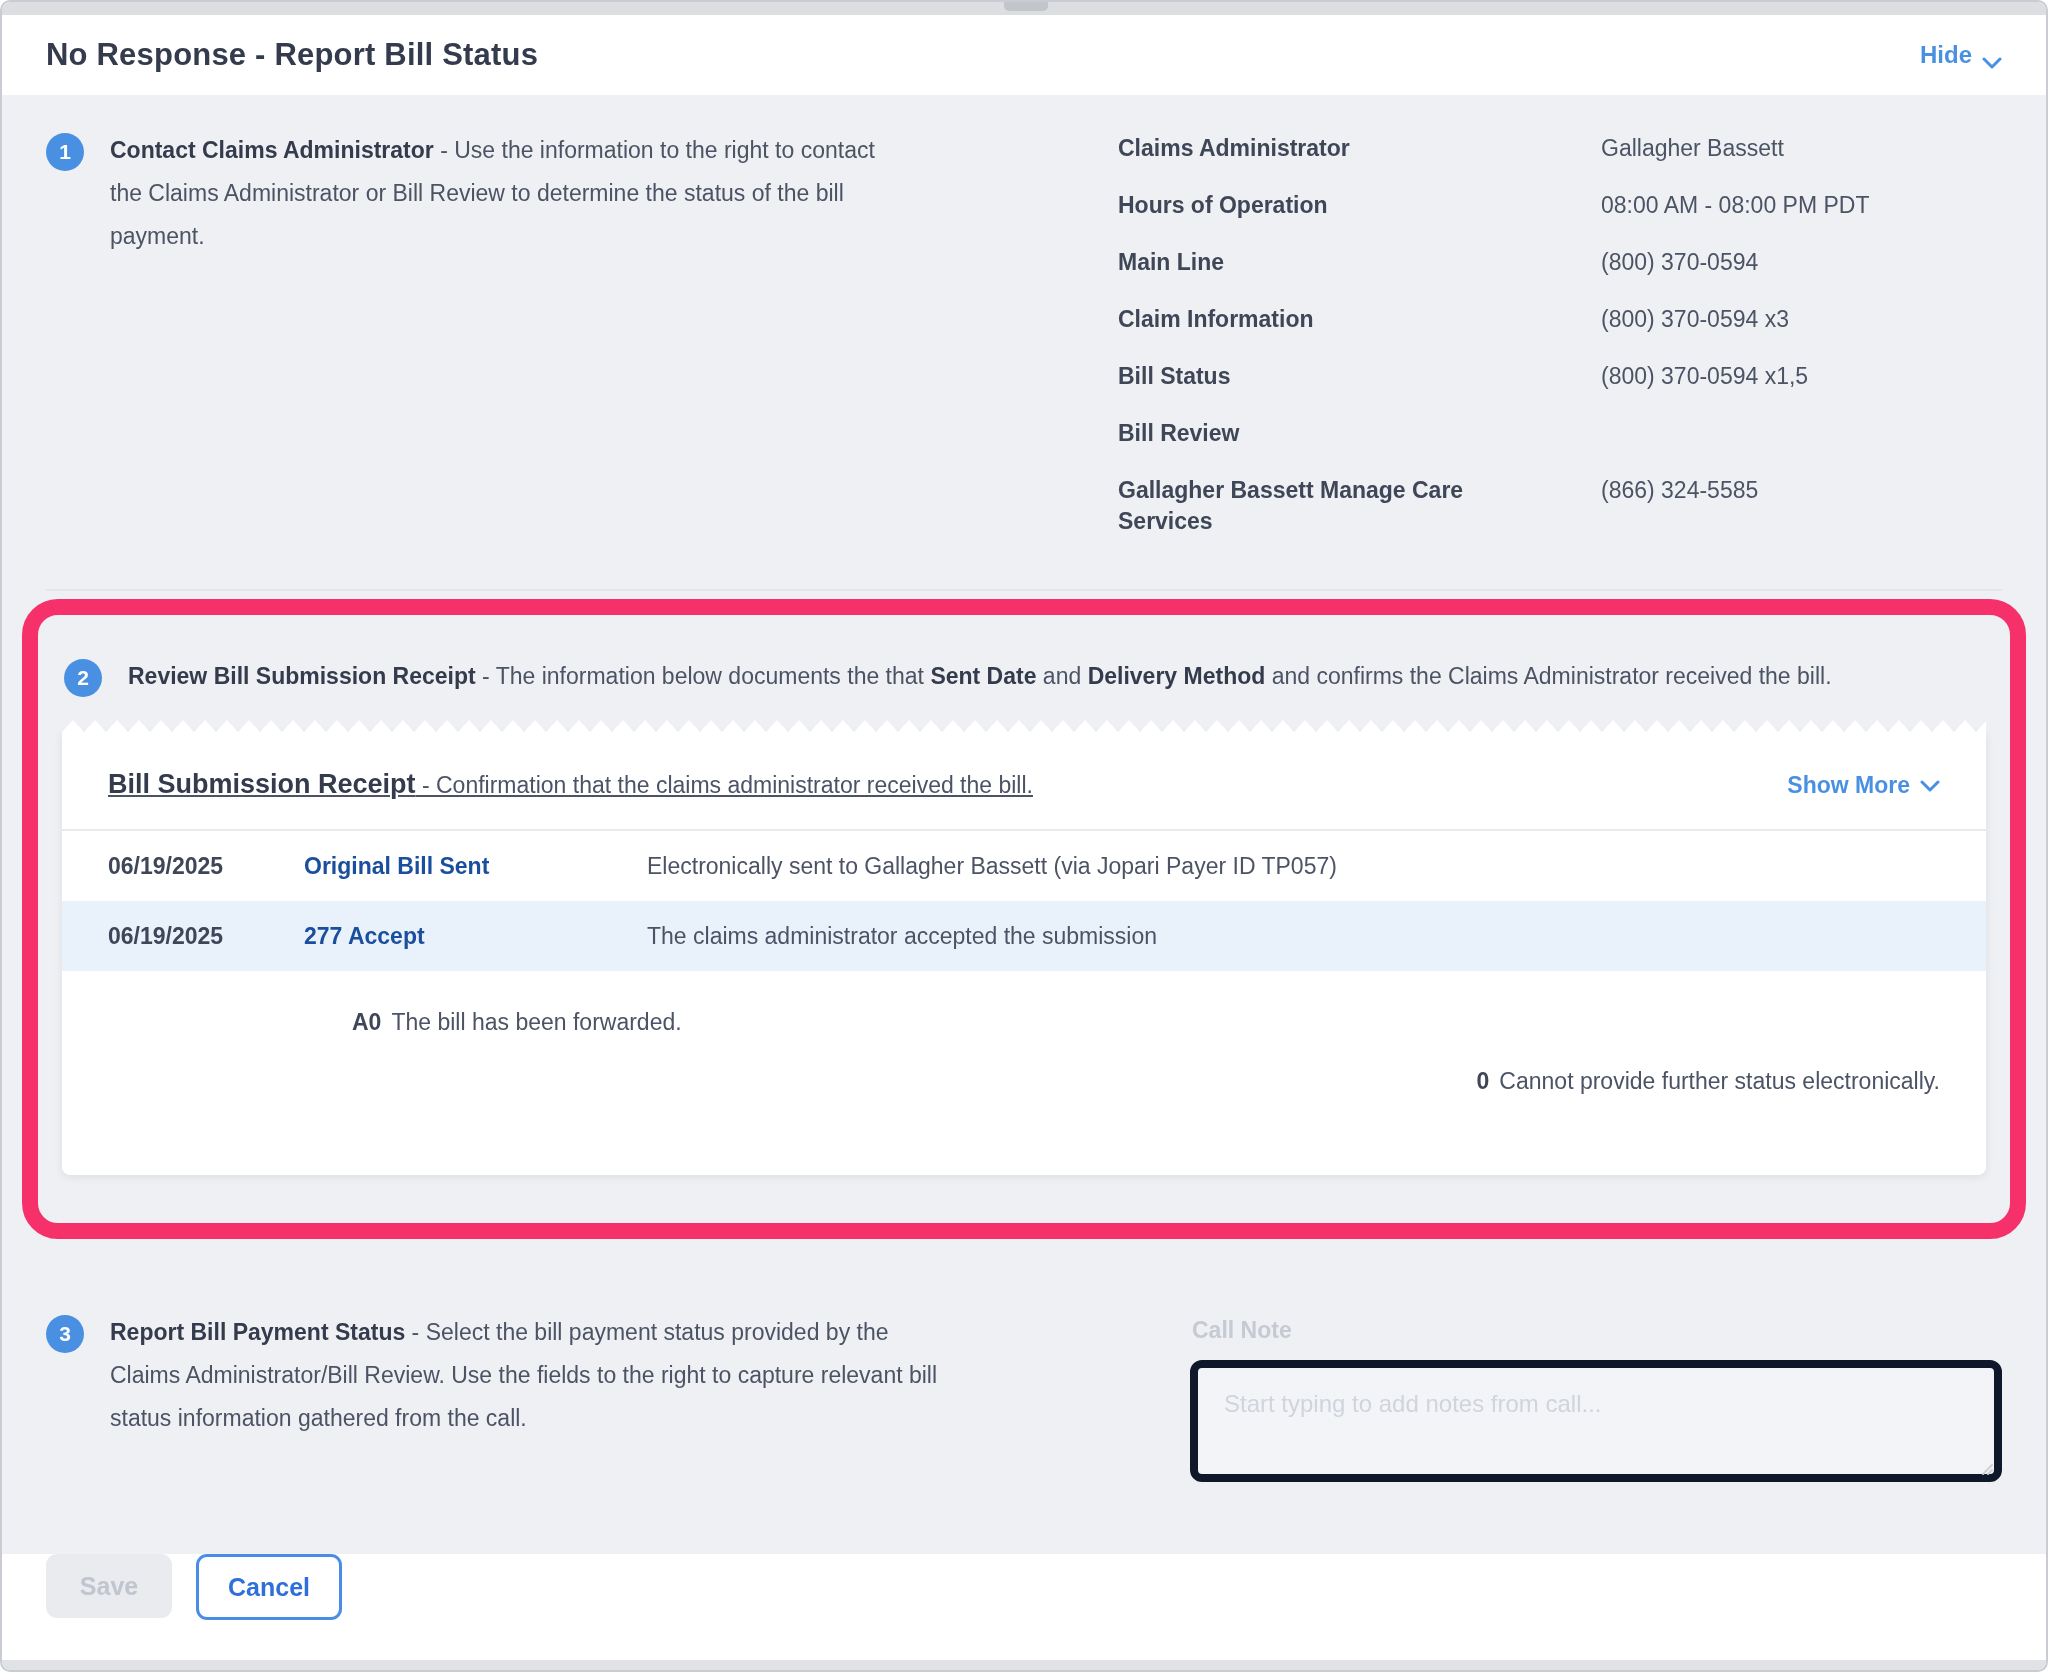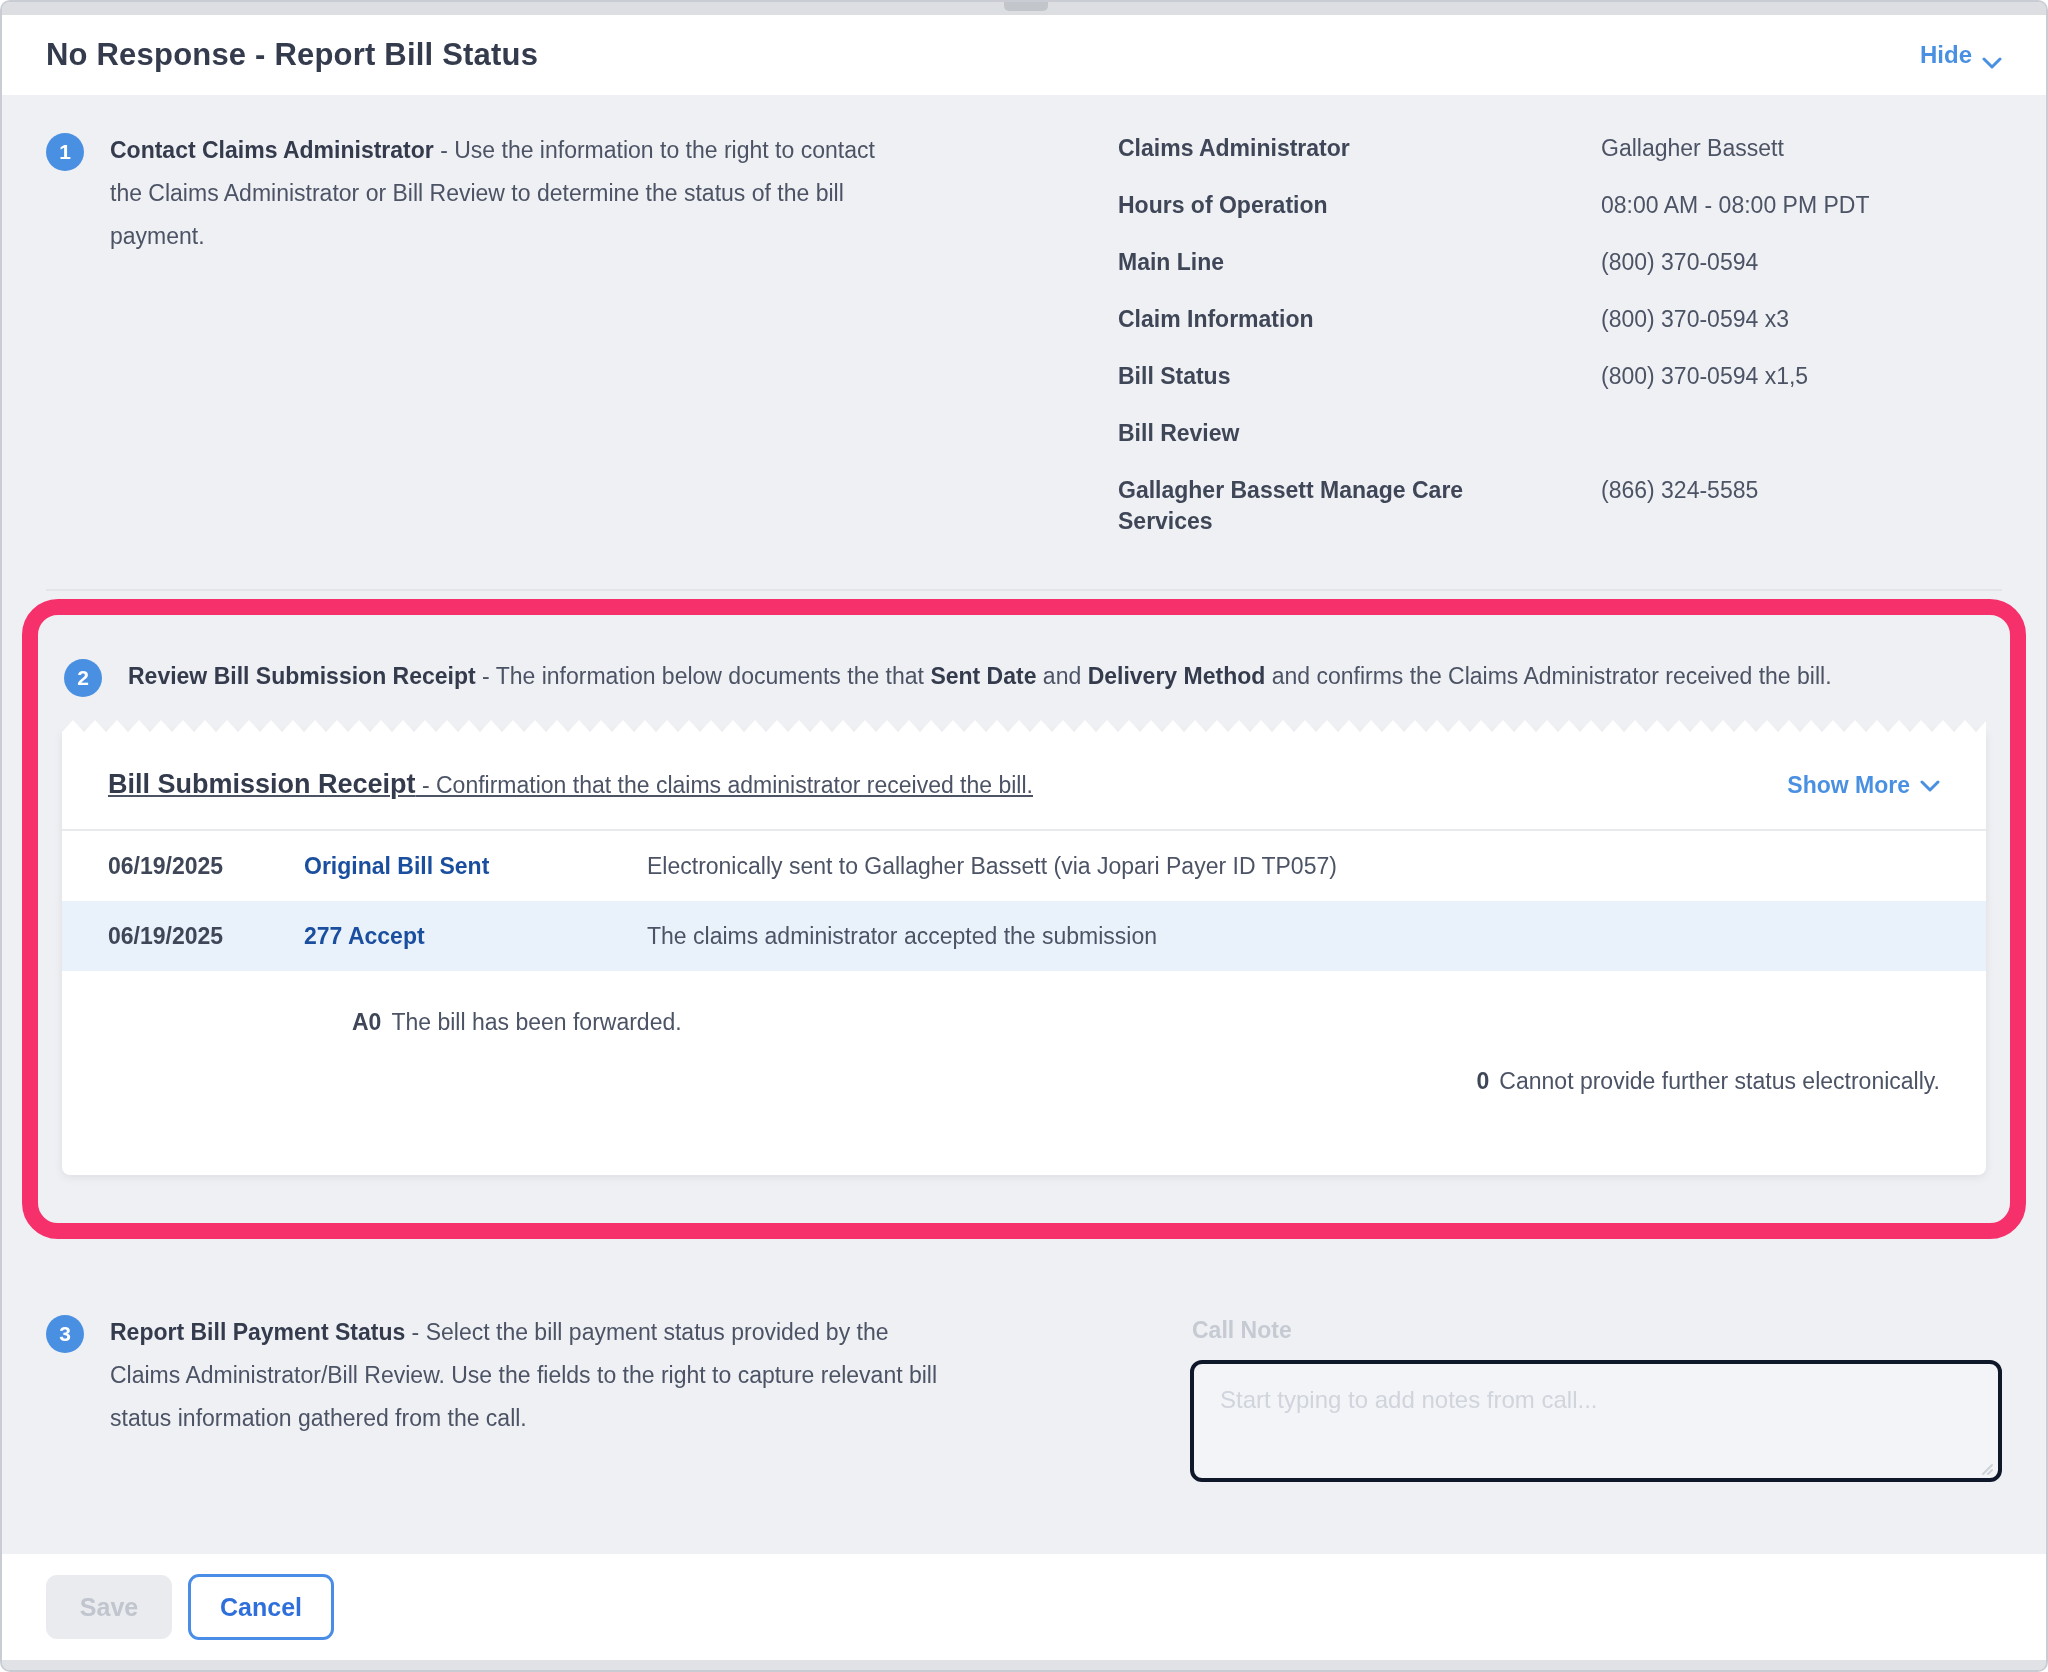--- a/index.html
+++ b/index.html
@@ -74,29 +74,29 @@
   .remark{ margin:0 0 32px; font-size:23px; color:#4b5365; }
   .remark b{ color:#3e4657; margin-right:10px; }
   .remark:last-child{ margin-bottom:0;text-align:right; }
 
   
   .section-3{ padding:0 44px; margin-top:72px; }
   .section-3 .step-text{ width:830px; }
   .callnote{ margin-left:auto; width:812px; padding-top:6px; }
   .callnote-label{ display:block; font-size:23px; font-weight:bold; color:#c5cad3; margin:0 0 16px 2px; }
   .ta-wrap{ position:relative; }
-  textarea.note{ width:100%; height:122px; background:#f3f4f7; border:4px solid #0f172a;
+  textarea.note{ width:100%; height:122px; background:#f3f4f7; border:8px solid #0f172a;
     border-radius:12px; padding:22px 26px; font-family:"Liberation Sans", sans-serif;
     font-size:24px; color:#9aa1ad; resize:none; outline:none; }
   textarea.note::placeholder{ color:#d0d4dc; }
   .resize-handle{ position:absolute; right:8px; bottom:10px; }
 
   
-  .footer{ flex:none; height:106px; background:#ffffff; display:flex; align-items:center;
-    padding:0 44px; gap:16px; }
+  .footer{ flex:none; height:106px; background:#ffffff; display:flex; align-items:flex-start;
+    padding:0 44px; gap:24px; }
   .btn{ font-family:"Liberation Sans", sans-serif; font-size:25px; font-weight:bold;
     border-radius:11px; cursor:pointer; }
   .btn-save{ width:126px; height:64px; background:#e9ebef; color:#c0c5ce; border:none; }
   .btn-cancel{ width:146px; height:66px; background:#ffffff; color:#2f6fdb;
     border:3px solid #4a8de6; }
 
   .bottom-strip{ flex:none; height:10px; background:#e0e2e5; }
 </style>
 </head>
 <body>

